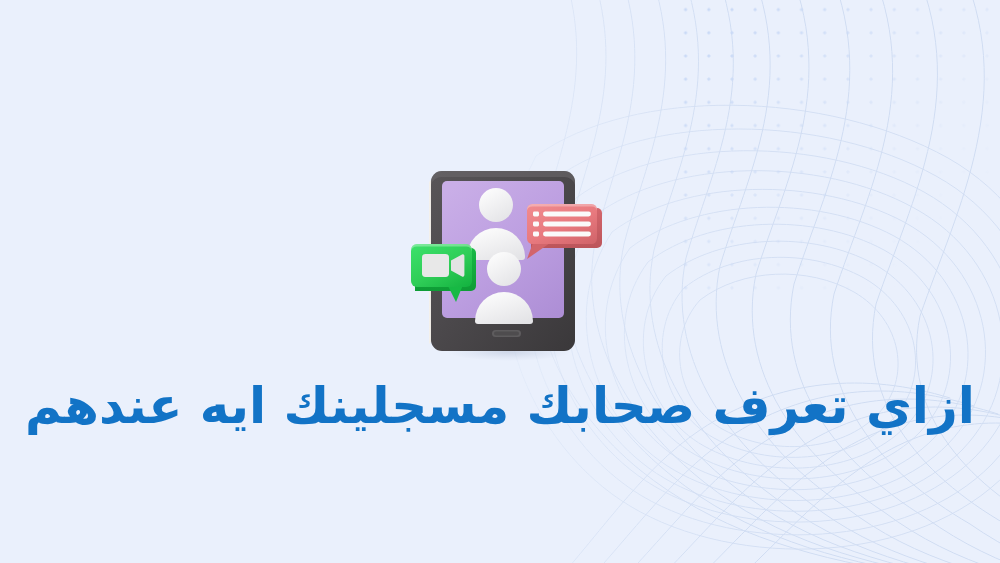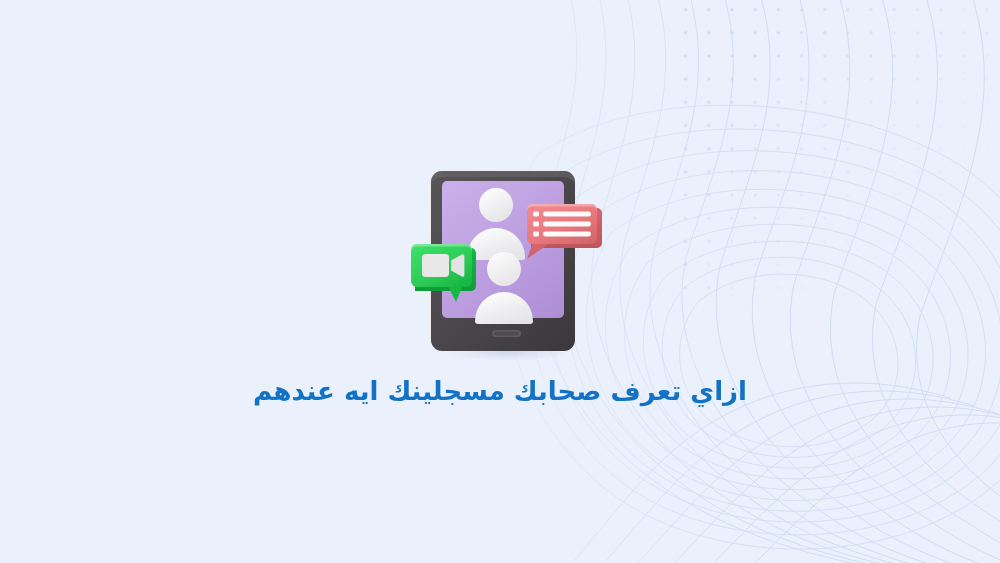--- a/index.html
+++ b/index.html
@@ -44,21 +44,21 @@
   }
 
   
   #headline{
     position:absolute;
     left:0; right:0;
     top:375px;
     text-align:center;
     color:#1273c6;
     font-family:"DejaVu Sans", sans-serif;
-    font-size:26px;
+    font-size:50px;
     font-weight:700;
     letter-spacing:0px;
     line-height:1.25;
     direction:rtl;
     unicode-bidi:isolate;
     white-space:nowrap;
   }
 </style>
 </head>
 <body>

